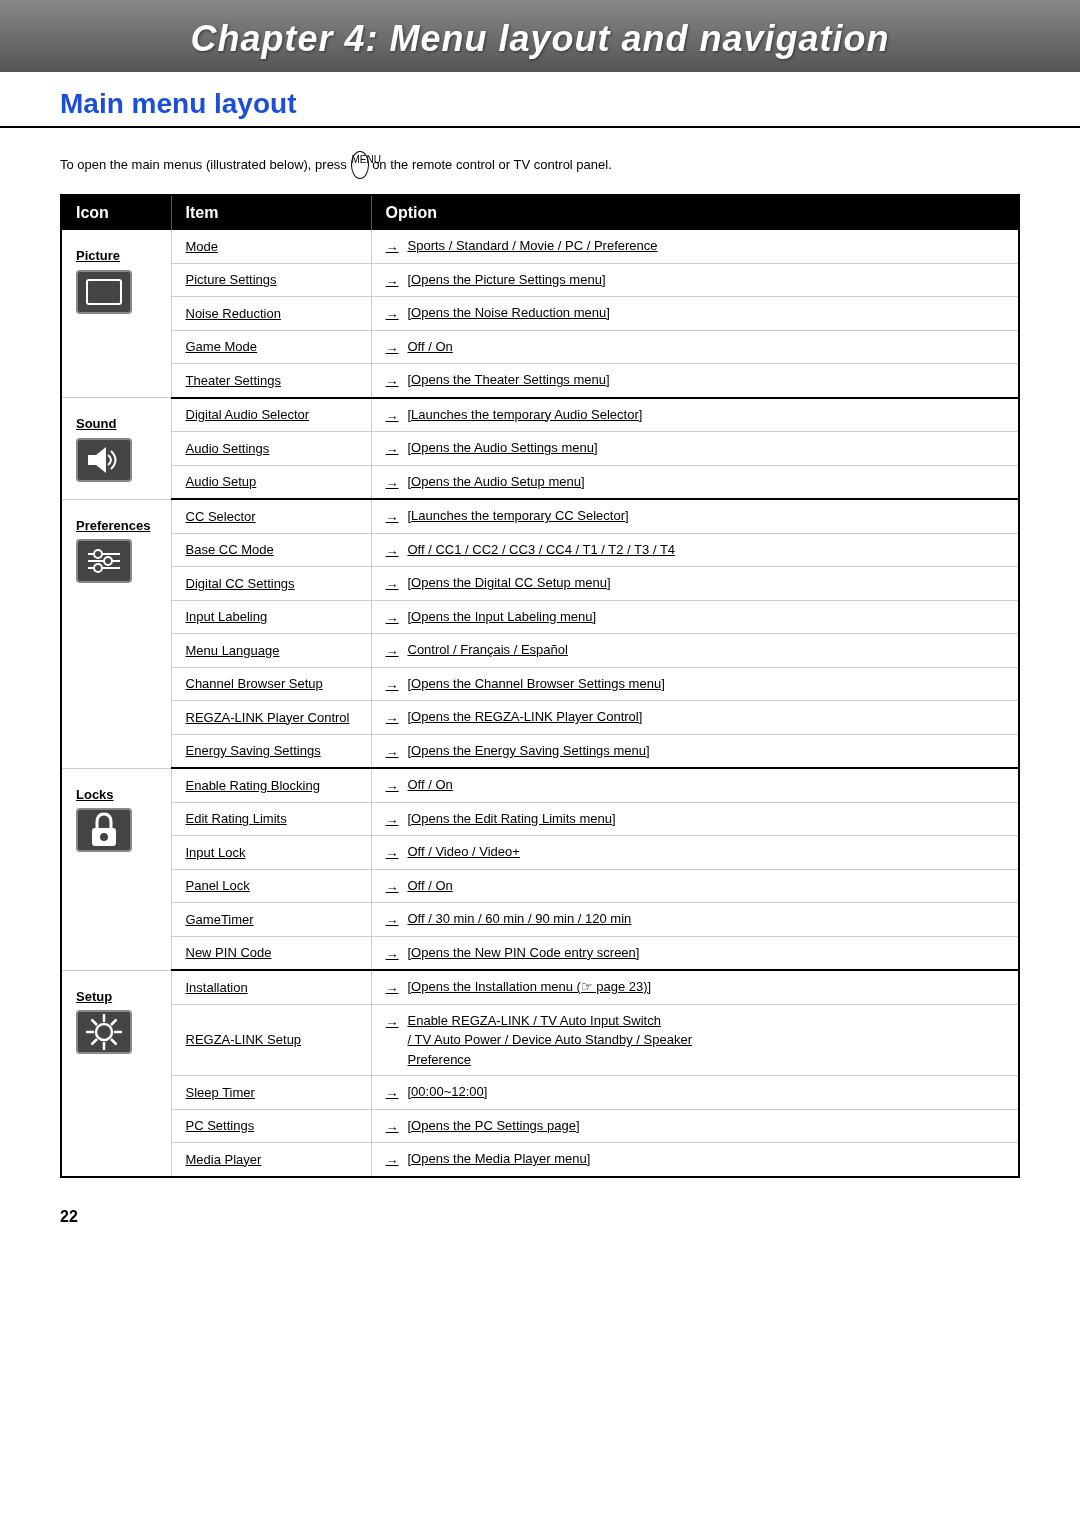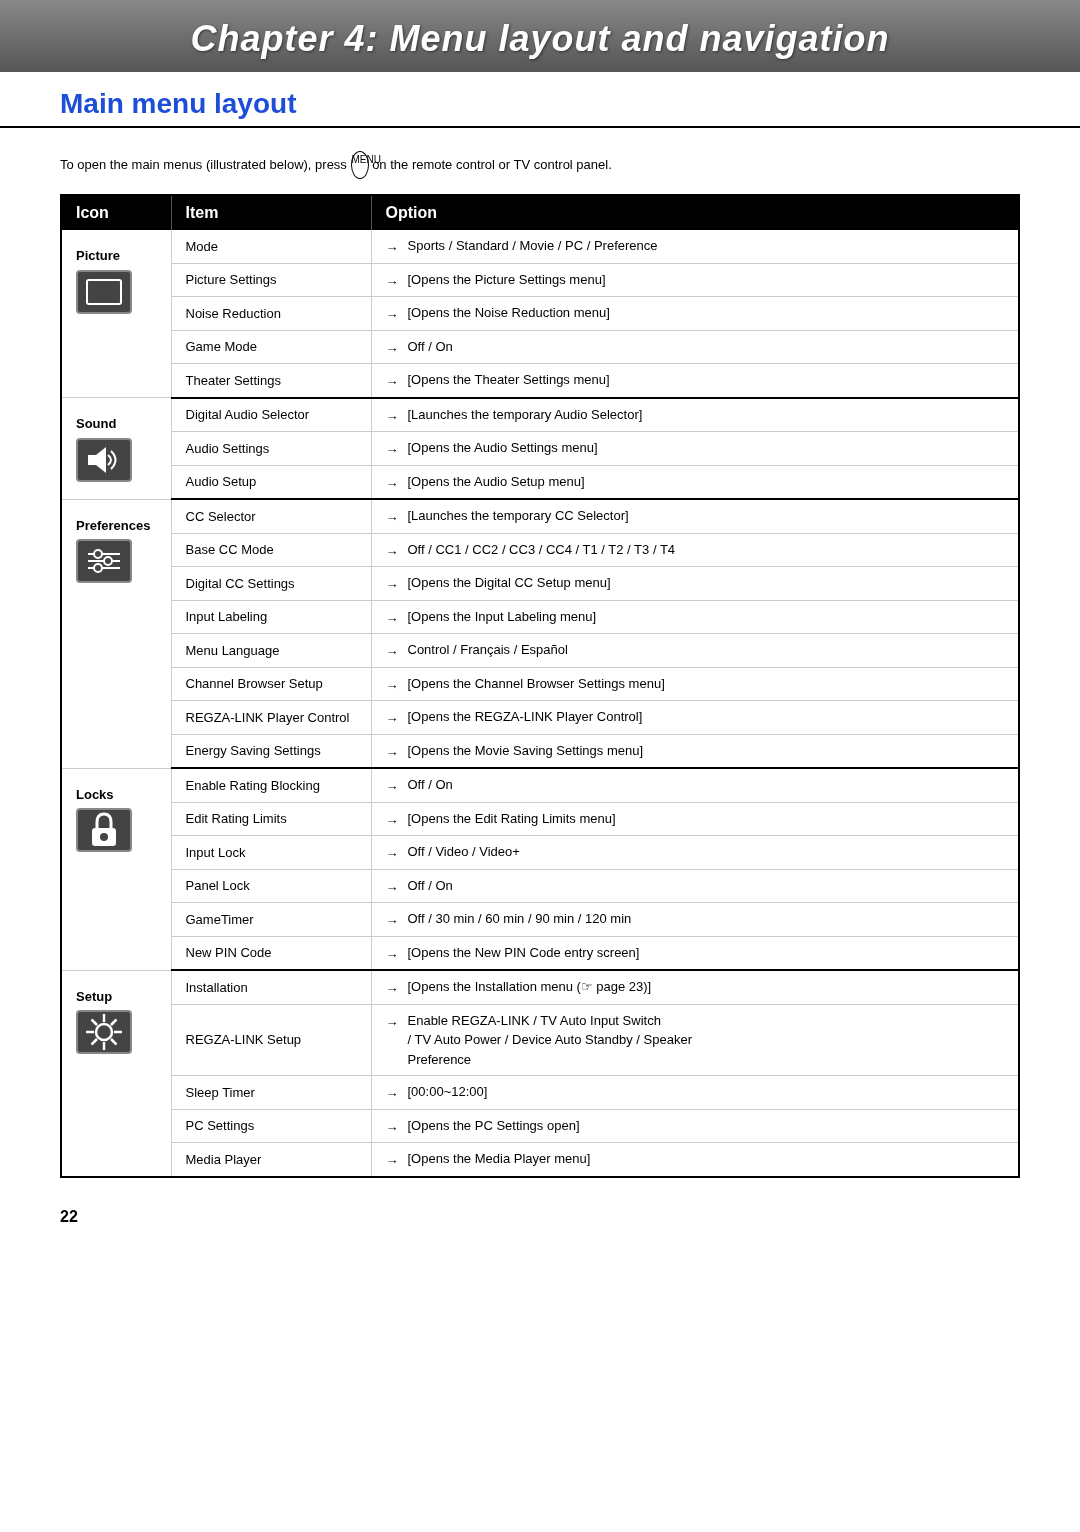--- a/index.html
+++ b/index.html
@@ -59,20 +59,21 @@
       position: relative;
       top: -1px;
     }
 
     
     .main-table {
       width: calc(100% - 120px);
       margin: 0 60px;
       border-collapse: collapse;
       border: 2px solid #000000;
+      text-decoration: underline;
     }
 
     .main-table thead tr th {
       background: #000000;
       color: #ffffff;
       font-size: 16px;
       font-weight: bold;
       padding: 8px 14px;
       text-align: left;
       border-right: 1px solid #555555;
@@ -359,21 +360,21 @@
             <span class="arrow">→</span>
             <span>[Opens the REGZA-LINK Player Control]</span>
           </div>
         </td>
       </tr>
       <tr class="group-last">
         <td class="item-cell">Energy Saving Settings</td>
         <td class="option-cell">
           <div class="option-row">
             <span class="arrow">→</span>
-            <span>[Opens the Movie Saving Settings menu]</span>
+            <span>[Opens the Energy Saving Settings menu]</span>
           </div>
         </td>
       </tr>
       <tr>
         <td class="icon-cell" rowspan="6">
           <span class="icon-label">Locks</span>
           <div class="icon-box">
             <svg width="34" height="36" viewBox="0 0 34 36">
       <rect x="5" y="16" width="24" height="18" rx="3" fill="white"></rect>
       <path d="M10,16 L10,10 Q10,2 17,2 Q24,2 24,10 L24,16" stroke="white" stroke-width="3" fill="none"></path>
@@ -475,21 +476,21 @@
             <span class="arrow">→</span>
             <span>[00:00~12:00]</span>
           </div>
         </td>
       </tr>
       <tr>
         <td class="item-cell">PC Settings</td>
         <td class="option-cell">
           <div class="option-row">
             <span class="arrow">→</span>
-            <span>[Opens the PC Settings open]</span>
+            <span>[Opens the PC Settings page]</span>
           </div>
         </td>
       </tr>
       <tr class="group-last">
         <td class="item-cell">Media Player</td>
         <td class="option-cell">
           <div class="option-row">
             <span class="arrow">→</span>
             <span>[Opens the Media Player menu]</span>
           </div>

